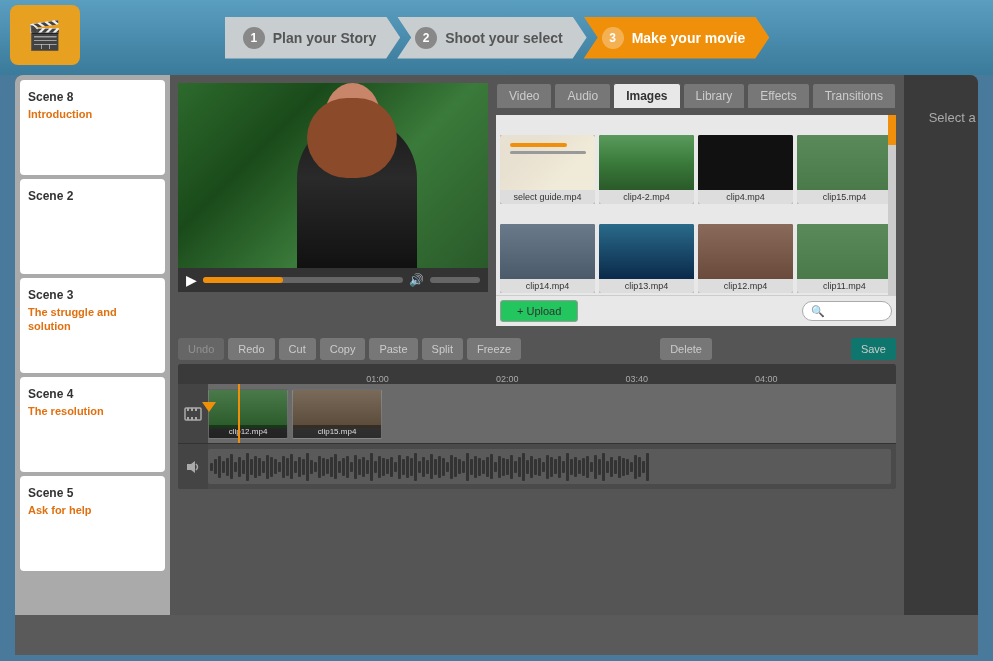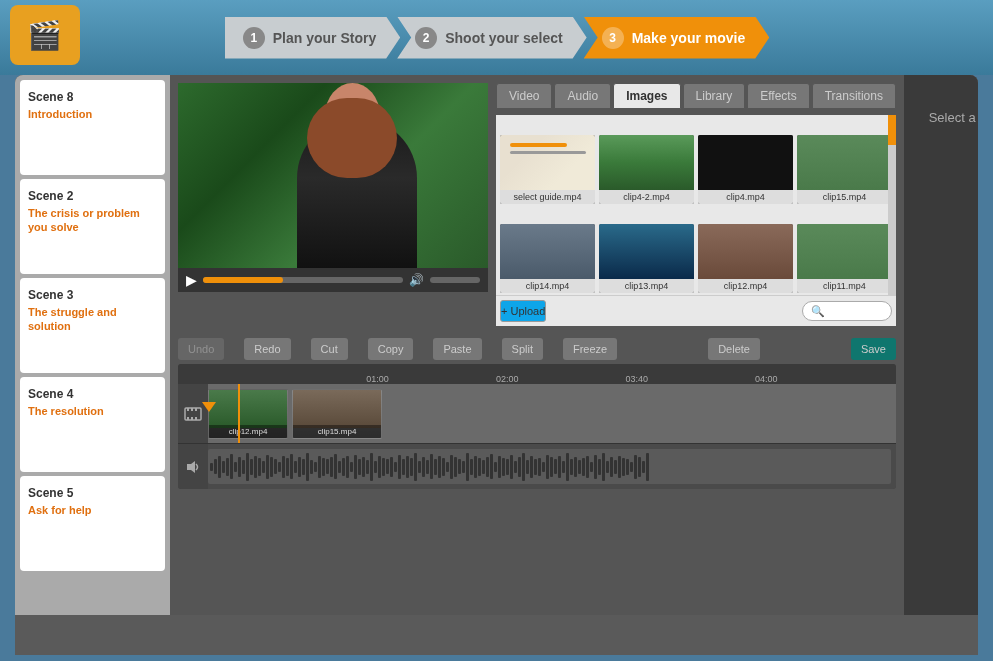--- a/index.html
+++ b/index.html
@@ -324,43 +324,43 @@
 
     .media-actions {
       display: flex;
       align-items: center;
       background: #e8e8e8;
       padding: 4px;
       gap: 4px;
       border-top: 1px solid #ccc;
     }
     .upload-btn {
-      background: #0ea5e9;
+      background: #22c55e;
       border: 1px solid #999;
       border-radius: 3px;
-      padding: 4px 0;
+      padding: 4px 16px;
       font-size: 11px;
       cursor: pointer;
       color: #333;
     }
     .search-box {
       margin-left: auto;
       border: 1px solid #aaa;
       border-radius: 10px;
       padding: 3px 8px;
       font-size: 11px;
       width: 90px;
       background: white;
     }
 
     
     .toolbar {
       display: flex;
       align-items: flex-start;
-      gap: 20px;
+      gap: 4px;
       padding: 4px 8px;
       background: #555;
     }
     .tool-btn {
       background: #777;
       color: #ccc;
       border: none;
       border-radius: 3px;
       padding: 5px 10px;
       font-size: 11px;
@@ -555,21 +555,20 @@
 
   <div class="content-area">
 
     <div class="sidebar">
       <div class="scene-item">
         <div class="scene-num">Scene 8</div>
         <div class="scene-label">Introduction</div>
       </div>
       <div class="scene-item">
         <div class="scene-num">Scene 2</div>
-        <div class="scene-label">The crisis or problem you solve</div>
       </div>
       <div class="scene-item">
         <div class="scene-num">Scene 3</div>
         <div class="scene-label">The struggle and solution</div>
       </div>
       <div class="scene-item">
         <div class="scene-num">Scene 4</div>
         <div class="scene-label">The resolution</div>
       </div>
       <div class="scene-item">

